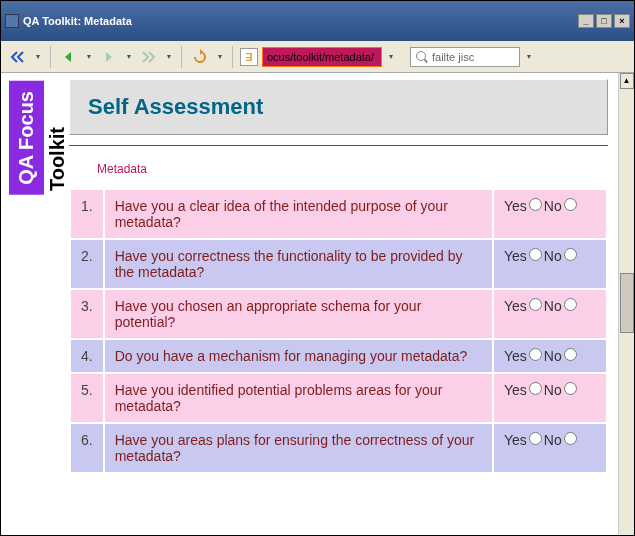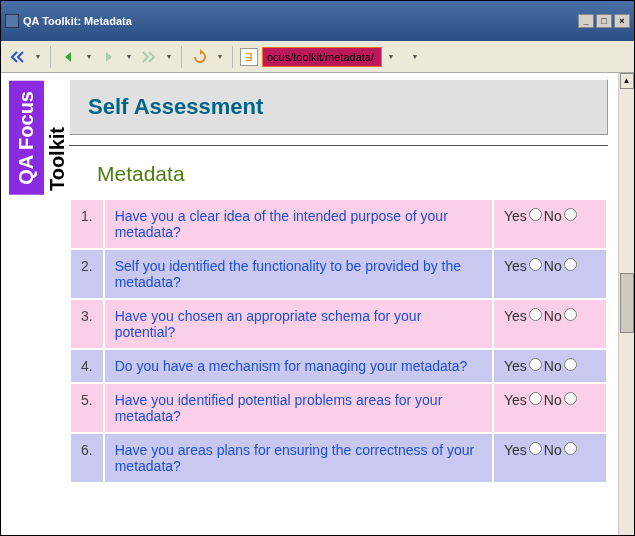--- a/index.html
+++ b/index.html
@@ -28,28 +28,28 @@
   .main { flex: 1; overflow: hidden; padding: 6px 10px 0 8px; }
 
   .sidebar-labels { position: absolute; left: 8px; top: 8px; }
   .qa-focus { background: #8a2be2; color: #fff; font-weight: bold; font-size: 20px; padding: 10px 6px; writing-mode: vertical-rl; transform: rotate(180deg); display: inline-block; }
   .toolkit-label { font-weight: bold; font-size: 20px; writing-mode: vertical-rl; transform: rotate(180deg); display: inline-block; padding: 4px 2px; }
 
   .page { margin-left: 60px; }
   .header-bar { background: #e0e0e0; border: 1px solid #999; border-top-color: #fff; border-left-color: #fff; padding: 14px 18px; margin-bottom: 10px; }
   .header-bar h1 { color: #006688; font-weight: bold; font-size: 22px; }
   .hr { border: none; border-top: 1px solid #555; margin: 4px 0 16px 0; }
-  .section-title { font-size: 21px; margin: 0 0 12px 28px; color: #4d7c0f; }
+  .section-title { font-size: 12px; margin: 0 0 12px 28px; color: #be185d; }
 
   .qa-table { width: 100%; border-collapse: separate; border-spacing: 2px; }
   .qa-table td { padding: 8px 10px; font-size: 14px; vertical-align: top; }
   .row-pink td { background: #fccfe8; }
   .row-purple td { background: #c8c8f0; }
   .num-cell { width: 30px; color: #444; }
-  .q-cell { color: #1d4ed8; }
+  .q-cell { color: #7f1d1d; }
   .ans-cell { width: 112px; white-space: nowrap; color: #333; vertical-align: middle; }
   .ans-cell input { margin: 0 2px; }
 </style>
 </head>
 <body>
 
 <div class="titlebar">
   <div class="titlebar-icon"></div>
   <div class="titlebar-text">QA Toolkit: Metadata</div>
   <div class="winbtn">_</div>
@@ -93,20 +93,24 @@
       </svg>
     </div>
   <div class="dd">▼</div>
   <div class="sep"></div>
   <div class="url-icon">Ǝ</div>
   <div class="urlbox">
       <span>ocus/toolkit/metadata/</span>
     </div>
   <div class="dd">▼</div>
   <div style="width:6px"></div>
+  <div class="searchbox">
+    <span class="search-icon"></span>
+    <span>failte jisc</span>
+  </div>
   <div class="dd">▼</div>
 </div>
 
 <div class="content-wrap">
   <div class="main">
 
     <div class="sidebar-labels">
       <span class="qa-focus">QA Focus</span><span class="toolkit-label">Toolkit</span>
     </div>
 
@@ -119,21 +123,21 @@
 
       <table class="qa-table">
         <tbody id="qa-body">
             <tr class="row-pink">
               <td class="num-cell">1.</td>
               <td class="q-cell">Have you a clear idea of the intended purpose of your metadata?</td>
               <td class="ans-cell"><span>Yes</span><input type="radio" name="q0" style=""><span>No</span><input type="radio" name="q0" style=""></td>
             </tr>
             <tr class="row-purple">
               <td class="num-cell">2.</td>
-              <td class="q-cell">Self you identified the functionality to be provided by the metadata?</td>
+              <td class="q-cell">Have you correctness the functionality to be provided by the metadata?</td>
               <td class="ans-cell"><span>Yes</span><input type="radio" name="q1" style=""><span>No</span><input type="radio" name="q1" style=""></td>
             </tr>
             <tr class="row-pink">
               <td class="num-cell">3.</td>
               <td class="q-cell">Have you chosen an appropriate schema for your potential?</td>
               <td class="ans-cell"><span>Yes</span><input type="radio" name="q2" style=""><span>No</span><input type="radio" name="q2" style=""></td>
             </tr>
             <tr class="row-purple">
               <td class="num-cell">4.</td>
               <td class="q-cell">Do you have a mechanism for managing your metadata?</td>

